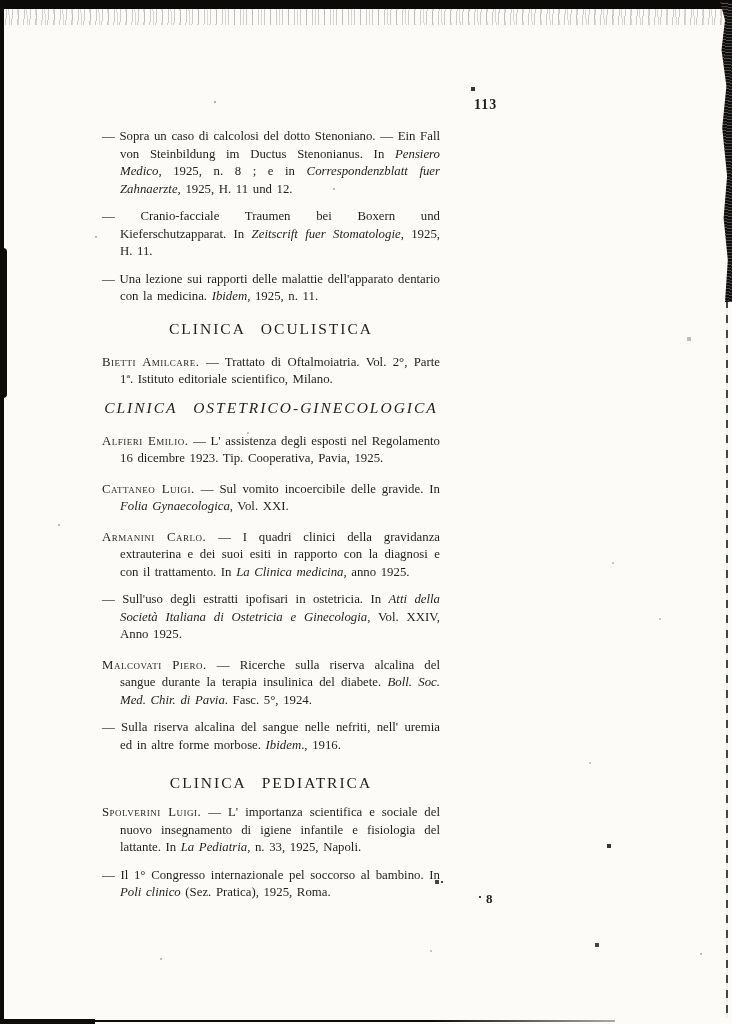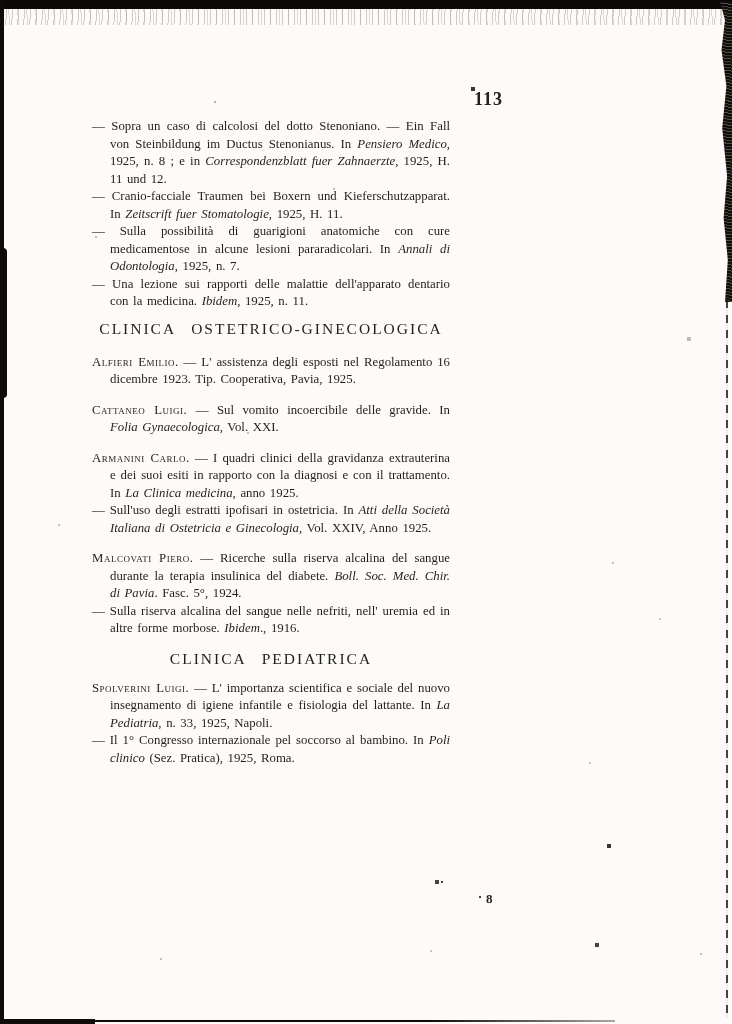--- a/index.html
+++ b/index.html
@@ -51,39 +51,39 @@
       612px 562px 0 0px rgba(50,46,40,.28),
       659px 618px 0 0px rgba(50,46,40,.25),
       131px 702px 0 0px rgba(50,46,40,.28),
       589px 762px 0 0px rgba(50,46,40,.25),
       160px 958px 0 0px rgba(50,46,40,.30),
       430px 950px 0 0px rgba(50,46,40,.25),
       700px 953px 0 0px rgba(50,46,40,.30);
   }
 
   
-  .folio { position:absolute; left:474px; top:89px; font-size:18px; font-weight:bold; letter-spacing:1px; }
+  .folio { position:absolute; left:474px; top:97px; font-size:14px; font-weight:bold; letter-spacing:1px; }
   .sig   { position:absolute; left:486px; top:891px; font-size:13px; font-weight:bold; }
 
   #content { position:absolute; left:92px; top:118px; width:358px; }
   .entry {
-    margin:0; padding-left:18px; text-indent:-18px;
+    margin:10px; padding-left:18px; text-indent:-18px;
     text-align:justify; font-size:12.8px; line-height:17.5px;
     word-spacing:1.4px;
   }
   .entry.gap { margin-top:13px; }
   .author { font-variant:small-caps; letter-spacing:.5px; }
   .it { font-style:italic; }
   .heading {
     text-align:center; font-size:15.5px; font-weight:normal;
     letter-spacing:2px; word-spacing:10px; margin:0;
   }
   .section-1 .heading { margin:14px 0 16px; }
-  .section-2 .heading { margin:9px 0 16px; }
-  .section-3 .heading { margin:12px 0 12px; }
+  .section-2 .heading { margin:9px 0 16px;font-style:italic; }
+  .section-3 .heading { margin:20px 0 12px; }
 </style>
 </head>
 <body>
 
 <div id="page">
 
   <div class="edge-top"></div>
   <div class="edge-top-noise"></div>
   <div class="edge-left"></div>
   <div class="edge-left-bulge"></div>
@@ -93,22 +93,25 @@
   <div class="edge-bottom-chunk"></div>
   <div class="specks"></div>
 
   <div class="folio">113</div>
   <div class="sig">8</div>
 
   <div id="content">
       <section class="section section-0">
         <p class="entry"><span>—</span> <span>Sopra un caso di calcolosi del dotto Stenoniano. — Ein Fall von Steinbildung im Ductus Stenonianus. In </span><span class="it">Pensiero Medico</span><span>, 1925, n. 8 ; e in </span><span class="it">Correspondenzblatt fuer Zahnaerzte</span><span>, 1925, H. 11 und 12.</span></p>
         <p class="entry"><span>—</span> <span>Cranio-facciale Traumen bei Boxern und Kieferschutzapparat. In </span><span class="it">Zeitscrift fuer Stomatologie</span><span>, 1925, H. 11.</span></p>
-        <p class="entry"><span>—</span> <span>Sulla possibilità di guarigioni anatomiche con cure medicamentose in alcune lesioni pararadicolari. In </span><span class="it">Annali di Odontologia</span><span>, 1925, n. 7.</span></p>
         <p class="entry"><span>—</span> <span>Una lezione sui rapporti delle malattie dell'apparato dentario con la medicina. </span><span class="it">Ibidem</span><span>, 1925, n. 11.</span></p>
+      </section>
+      <section class="section section-1">
+        <h2 class="heading">CLINICA OCULISTICA</h2>
+        <p class="entry"><span class="author">Bietti Amilcare.</span> — <span>Trattato di Oftalmoiatria. Vol. 2°, Parte 1ª. Istituto editoriale scientifico, Milano.</span></p>
       </section>
       <section class="section section-2">
         <h2 class="heading">CLINICA OSTETRICO-GINECOLOGICA</h2>
         <p class="entry"><span class="author">Alfieri Emilio.</span> — <span>L' assistenza degli esposti nel Regolamento 16 dicembre 1923. Tip. Cooperativa, Pavia, 1925.</span></p>
         <p class="entry gap"><span class="author">Cattaneo Luigi.</span> — <span>Sul vomito incoercibile delle gravide. In </span><span class="it">Folia Gynaecologica</span><span>, Vol. XXI.</span></p>
         <p class="entry gap"><span class="author">Armanini Carlo.</span> — <span>I quadri clinici della gravidanza extrauterina e dei suoi esiti in rapporto con la diagnosi e con il trattamento. In </span><span class="it">La Clinica medicina</span><span>, anno 1925.</span></p>
         <p class="entry"><span>—</span> <span>Sull'uso degli estratti ipofisari in ostetricia. In </span><span class="it">Atti della Società Italiana di Ostetricia e Ginecologia</span><span>, Vol. XXIV, Anno 1925.</span></p>
         <p class="entry gap"><span class="author">Malcovati Piero.</span> — <span>Ricerche sulla riserva alcalina del sangue durante la terapia insulinica del diabete. </span><span class="it">Boll. Soc. Med. Chir. di Pavia</span><span>. Fasc. 5°, 1924.</span></p>
         <p class="entry"><span>—</span> <span>Sulla riserva alcalina del sangue nelle nefriti, nell' uremia ed in altre forme morbose. </span><span class="it">Ibidem</span><span>., 1916.</span></p>
       </section>

